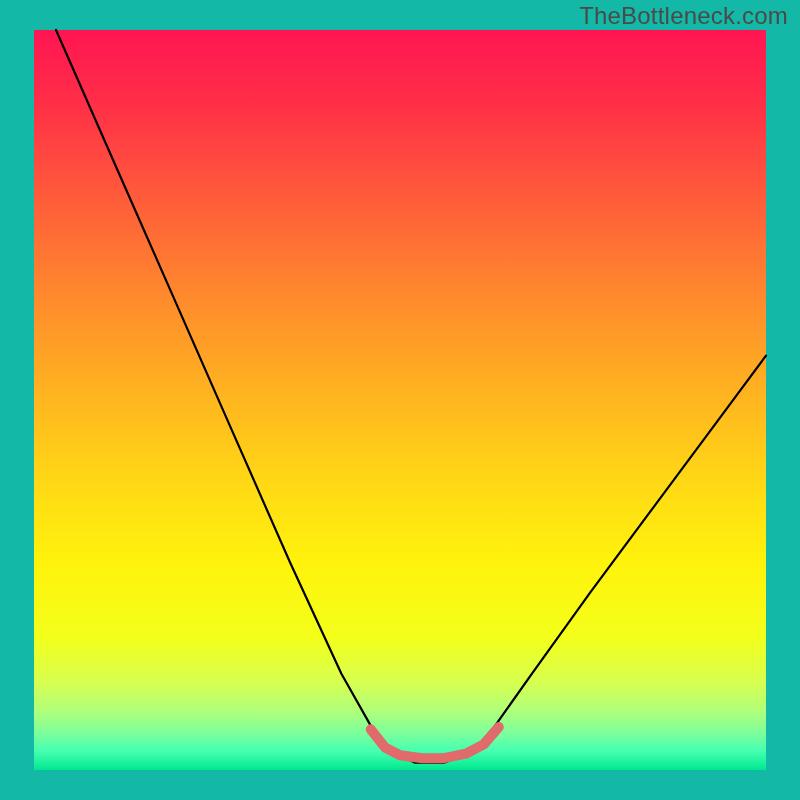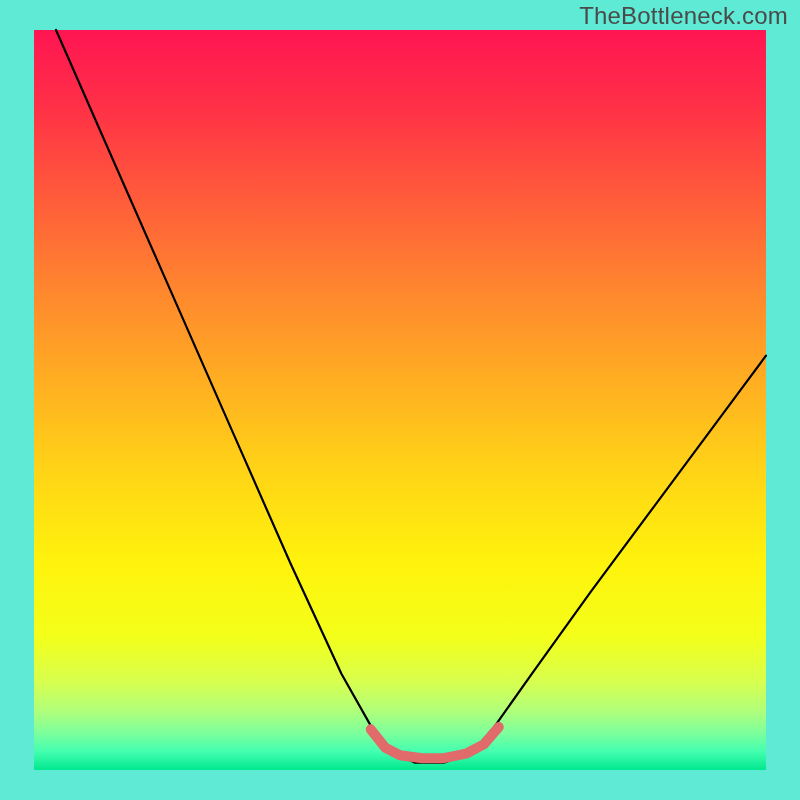--- a/index.html
+++ b/index.html
@@ -8,21 +8,21 @@
     width: 800px;
     height: 800px;
     background: #000;
     overflow: hidden;
     font-family: Arial, Helvetica, sans-serif;
   }
   .frame {
     position: relative;
     width: 800px;
     height: 800px;
-    background: #5eead4;
+    background: #14b8a6;
   }
   .watermark {
     position: absolute;
     top: 2px;
     right: 12px;
     color: #4a4a4a;
     font-size: 24px;
     font-weight: 500;
     font-family: sans-serif;
     z-index: 10;

